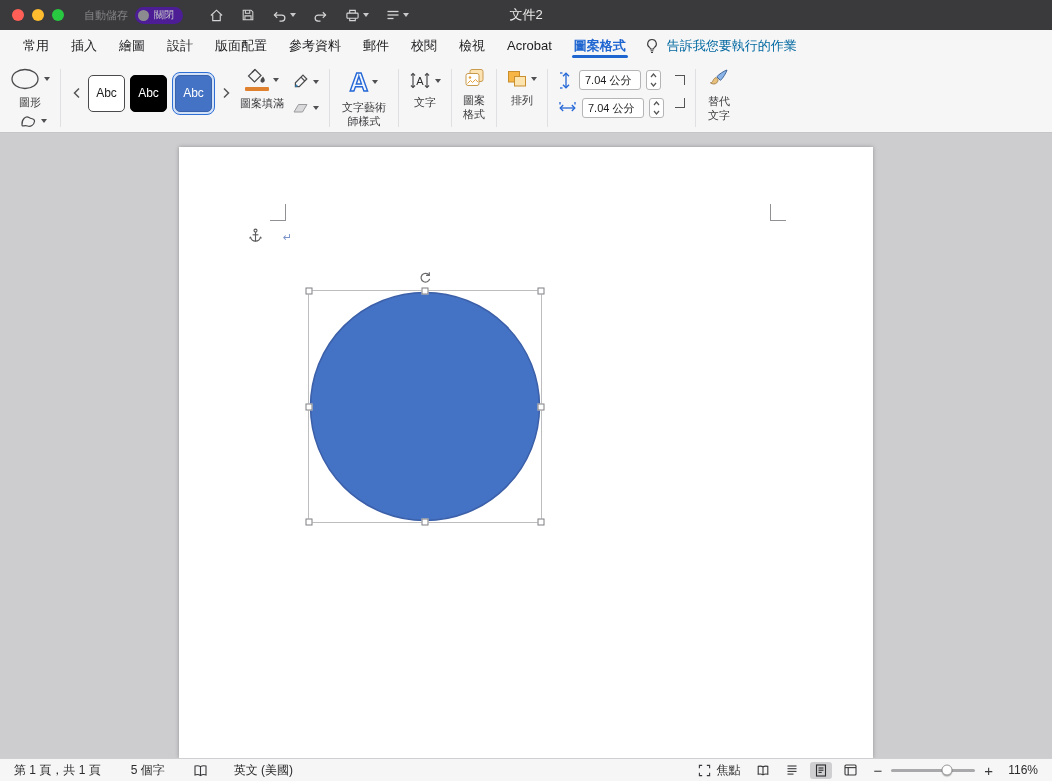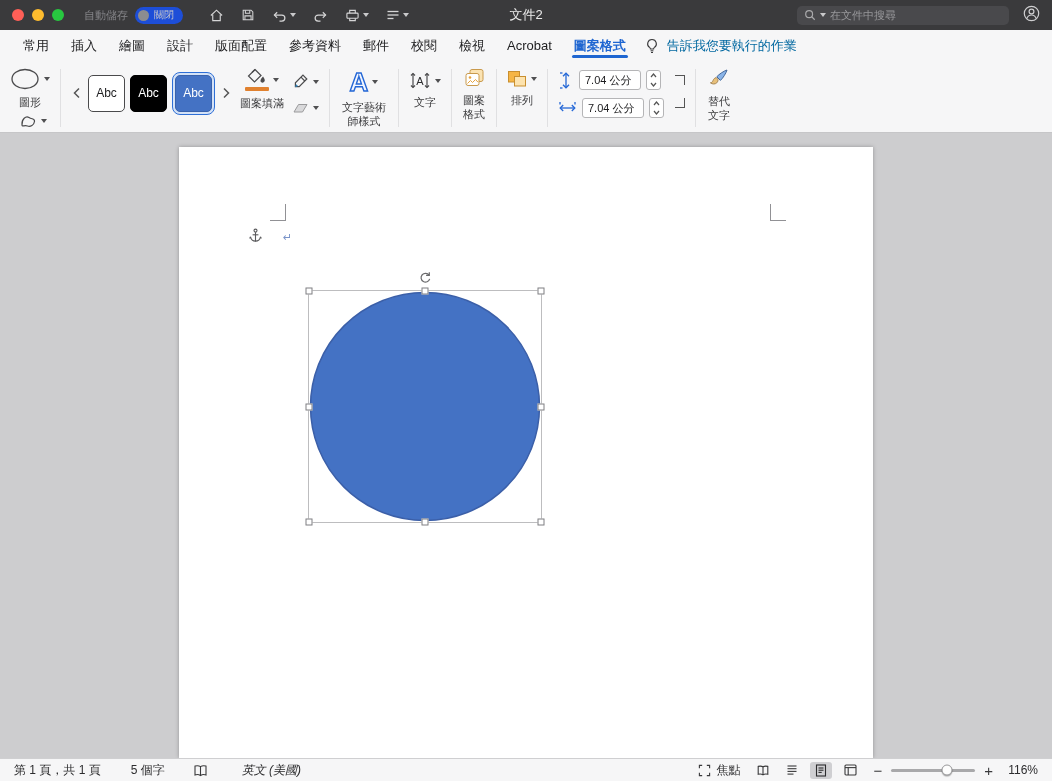--- a/index.html
+++ b/index.html
@@ -5,21 +5,21 @@
   * { margin:0; padding:0; box-sizing:border-box; }
   html,body { width:1052px; height:781px; overflow:hidden; }
   body { font-family:"Liberation Sans","DejaVu Sans",sans-serif; background:#cdcdcf; }
 
   
   .titlebar { height:30px; background:#3a3a3c; display:flex; align-items:center; padding:0 12px; position:relative; color:#d5d5d6; }
   .lights { display:flex; gap:8px; }
   .light { width:12px; height:12px; border-radius:50%; }
   .light.red{background:#ff5f57;} .light.yellow{background:#febc2e;} .light.green{background:#28c840;}
   .autosave { display:flex; align-items:center; gap:7px; margin-left:20px; font-size:11px; color:#86868a; }
-  .autosave-toggle { display:flex; align-items:center; gap:5px; background:#1d4ed8; border-radius:9px; height:17px; padding:0 9px 0 3px; font-size:10px; color:#c9c9cb; }
+  .autosave-toggle { display:flex; align-items:center; gap:5px; background:#4c1d95; border-radius:9px; height:17px; padding:0 9px 0 3px; font-size:10px; color:#c9c9cb; }
   .toggle-knob { width:11px; height:11px; border-radius:50%; background:#8c8c90; }
   .tb-icons { display:flex; align-items:center; gap:17px; margin-left:26px; }
   .tb-btn { display:flex; align-items:center; gap:3px; color:#d5d5d6; }
   .tb-title { position:absolute; left:50%; transform:translateX(-50%); font-size:13px; color:#ececec; }
   .tb-right { margin-left:auto; display:flex; align-items:center; gap:14px; }
   .searchbox { display:flex; align-items:center; gap:4px; background:#49494c; border-radius:5px; height:19px; width:212px; padding:0 7px; }
   .searchbox input { background:transparent; border:none; outline:none; font-size:11px; color:#c5c5c7; width:150px; font-family:inherit; }
   .searchbox input::placeholder { color:#98989b; }
 
   .caret { width:0; height:0; border-left:3.5px solid transparent; border-right:3.5px solid transparent; border-top:4px solid #505052; display:inline-block; }
@@ -145,37 +145,20 @@
       <span class="tb-btn">
         <svg width="14" height="12" viewBox="0 0 14 12" fill="none" stroke="currentColor" stroke-width="1.3">
             <path d="M1.5 2.5h11"></path>
             <path d="M1.5 6h11"></path>
             <path d="M1.5 9.5h6"></path>
           </svg>
         <span class="caret dk"></span>
       </span>
     </div>
     <span class="tb-title">文件2</span>
-    <div class="tb-right">
-      <div class="searchbox">
-        <svg width="12" height="12" viewBox="0 0 14 14" fill="none" stroke="#a9a9ab" stroke-width="1.4">
-            <circle cx="6" cy="6" r="4"></circle>
-            <path d="M9 9 L12.5 12.5"></path>
-          </svg>
-        <span class="caret dk"></span>
-        <input placeholder="在文件中搜尋" style="">
-      </div>
-      <span>
-        <svg width="17" height="17" viewBox="0 0 17 17" fill="none" stroke="#cfcfd1" stroke-width="1.2">
-            <circle cx="8.5" cy="8.5" r="7.2"></circle>
-            <circle cx="8.5" cy="6.5" r="2.4"></circle>
-            <path d="M3.8 13.6c.9-2.5 2.6-3.6 4.7-3.6s3.8 1.1 4.7 3.6"></path>
-          </svg>
-      </span>
-    </div>
   </div>
 
   <div class="tabbar">
     <span class="tab">常用</span>
     <span class="tab">插入</span>
     <span class="tab">繪圖</span>
     <span class="tab">設計</span>
     <span class="tab">版面配置</span>
     <span class="tab">參考資料</span>
     <span class="tab">郵件</span>
@@ -430,21 +413,21 @@
 
   <div class="statusbar">
     <span class="sb-item">第 1 頁，共 1 頁</span>
     <span class="sb-item" style="margin-left:30px;">5 個字</span>
     <span class="sb-item" style="margin-left:28px;">
       <svg width="15" height="13" viewBox="0 0 15 13" fill="none" stroke="#3a3a3c" stroke-width="1.1">
           <path d="M7.5 2.6C6 1.6 3.6 1.6 2 2.1v8.8c1.6-.5 4-.4 5.5.6 1.5-1 3.9-1.1 5.5-.6V2.1c-1.6-.5-4-.5-5.5.5z"></path>
           <path d="M7.5 2.8v8.9"></path>
         </svg>
     </span>
-    <span class="sb-item" style="margin-left:34px;font-style:italic;">英文 (美國)</span>
+    <span class="sb-item" style="margin-left:26px;">英文 (美國)</span>
 
     <div class="sb-right">
       <span class="sb-item">
         <svg width="13" height="13" viewBox="0 0 14 14" fill="none" stroke="#3a3a3c" stroke-width="1.2">
             <path d="M1.5 4.5v-3h3"></path>
             <path d="M9.5 1.5h3v3"></path>
             <path d="M12.5 9.5v3h-3"></path>
             <path d="M4.5 12.5h-3v-3"></path>
           </svg>
         <span>焦點</span>

